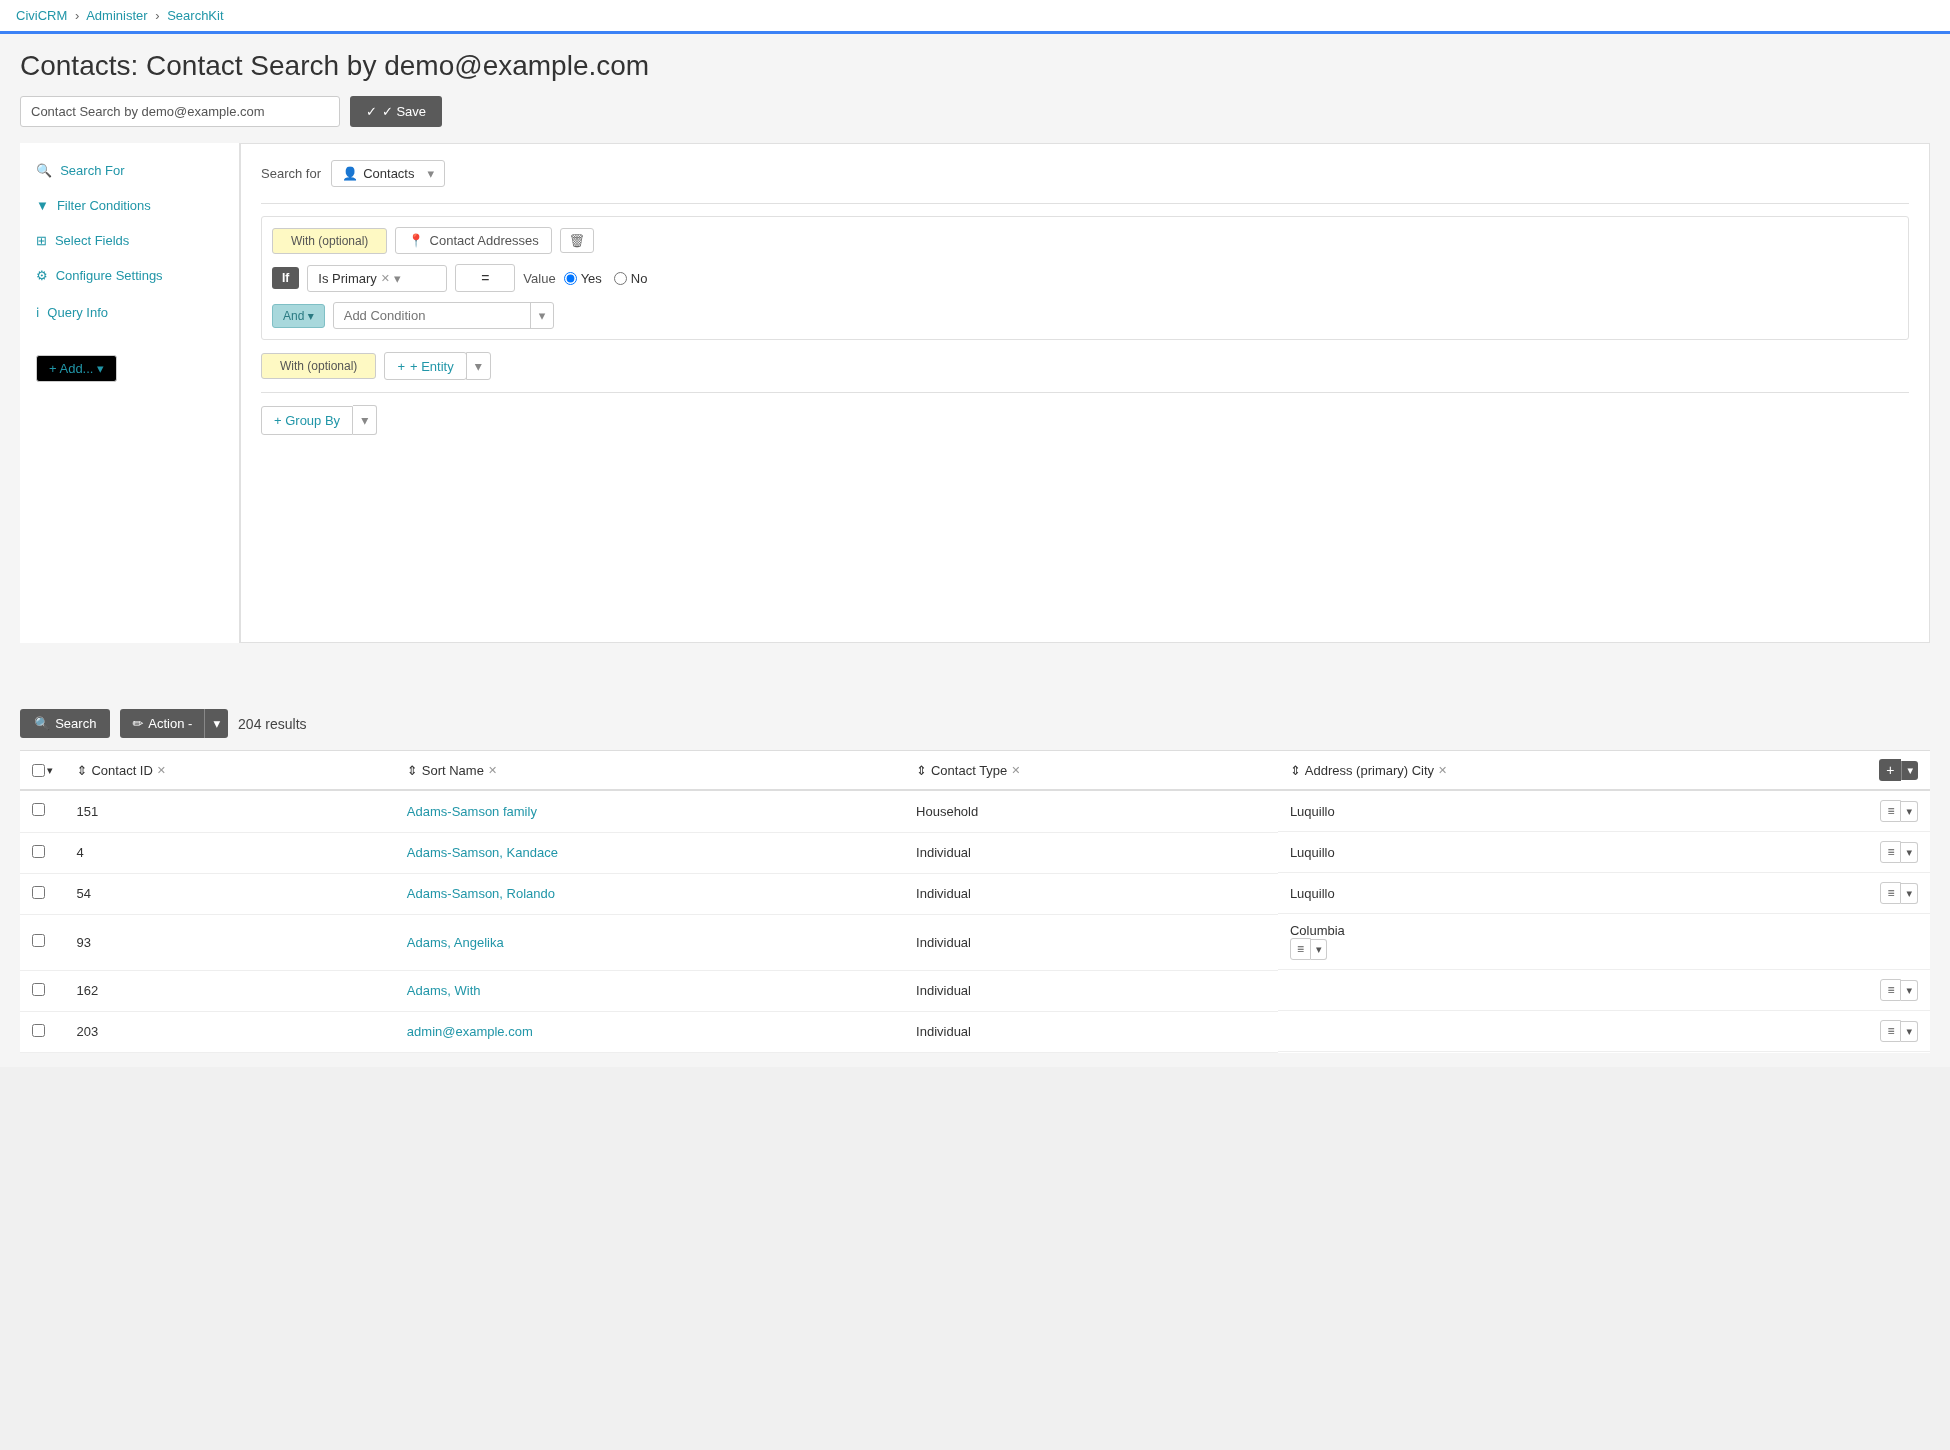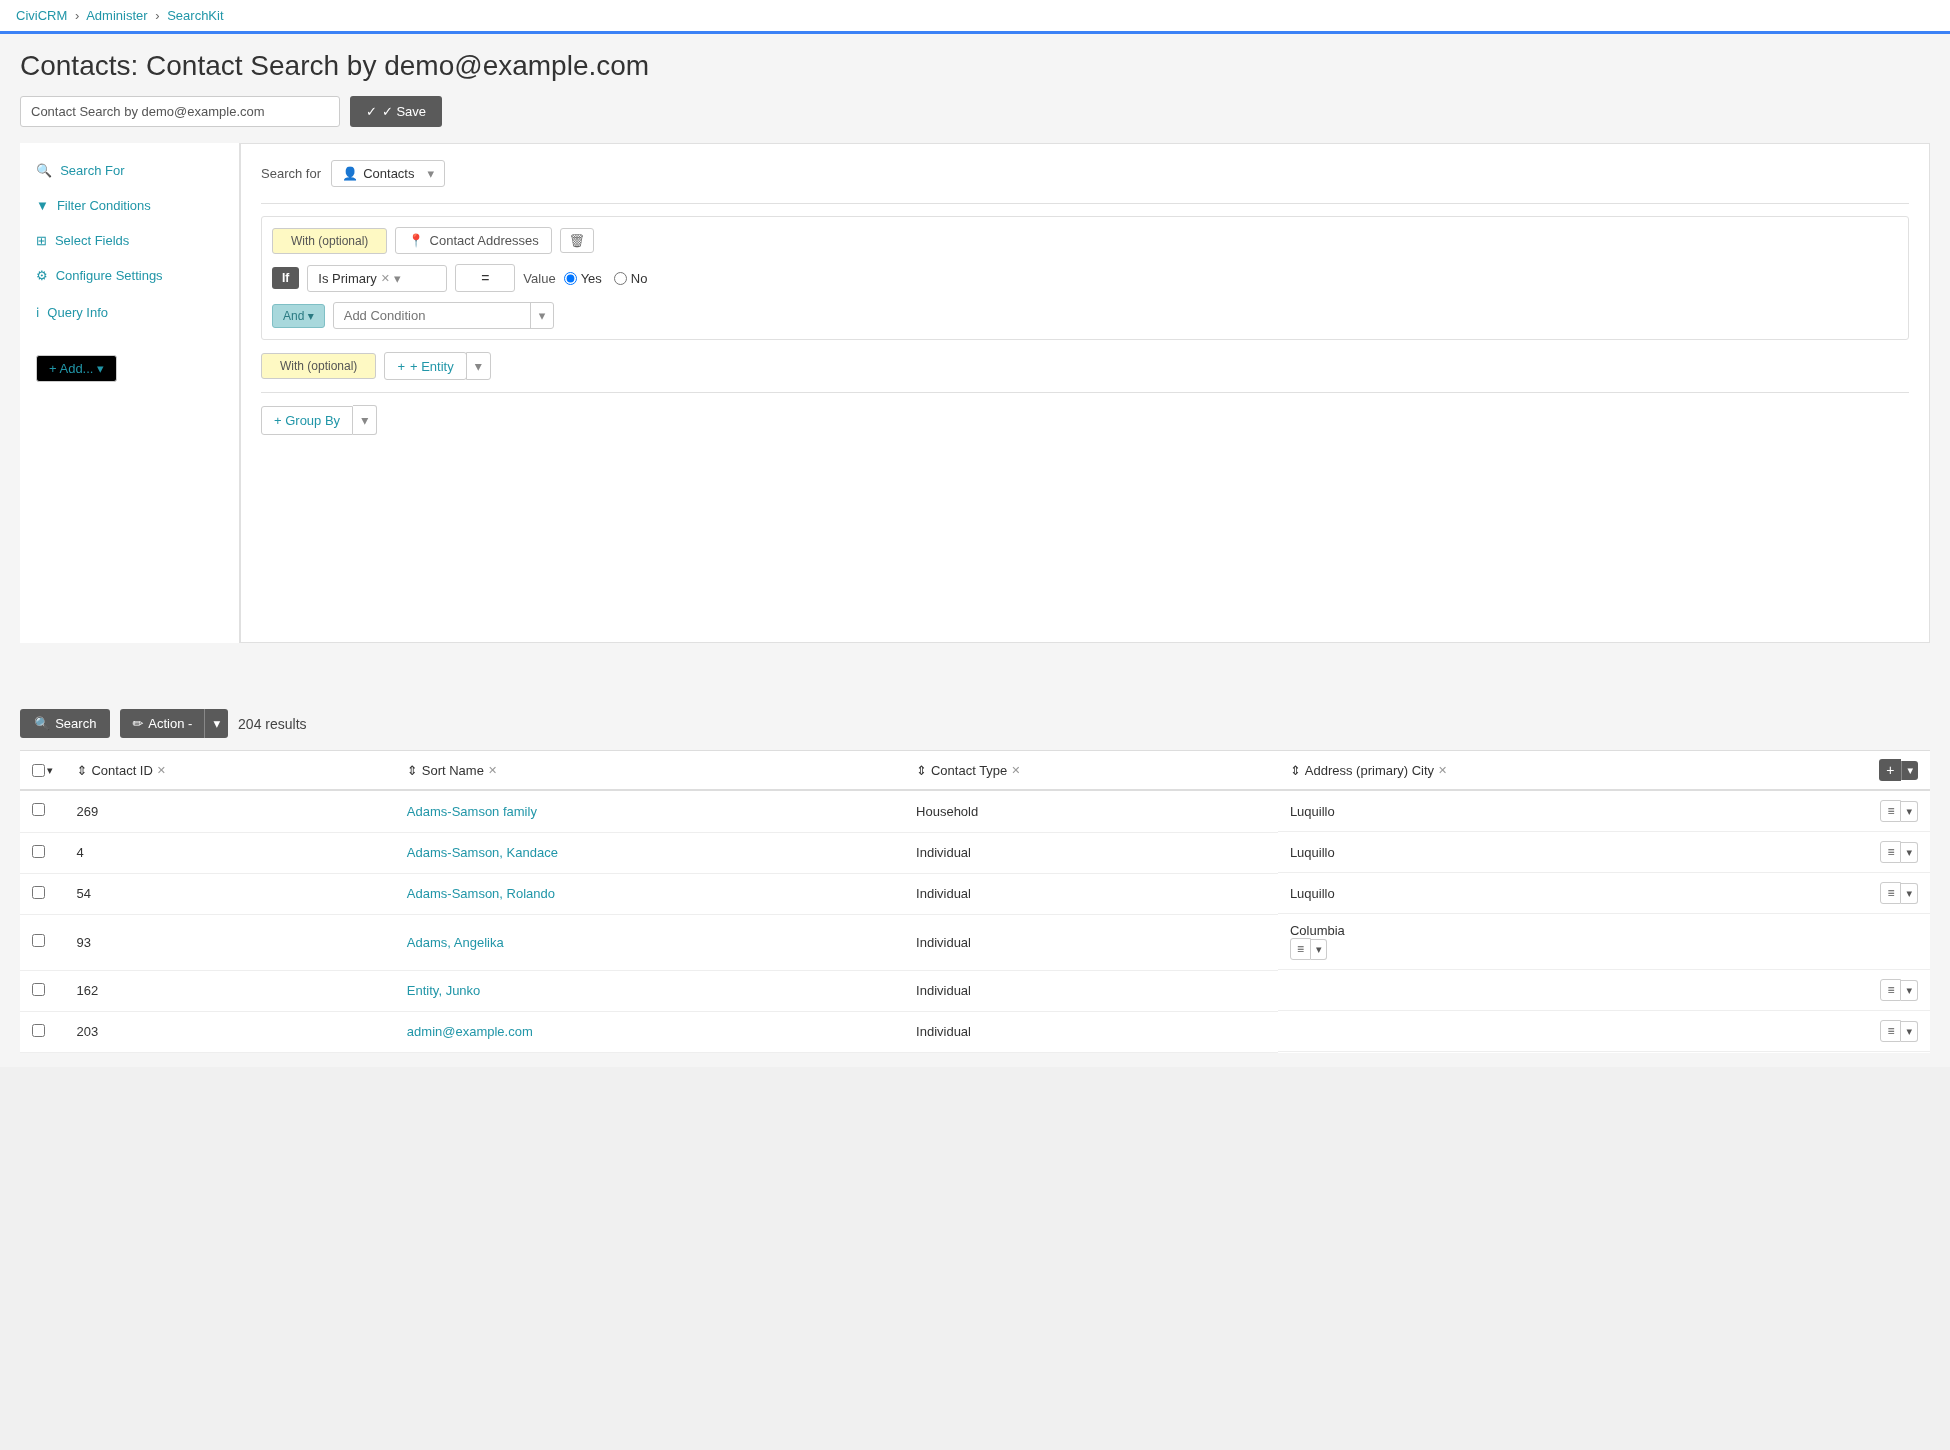--- a/index.html
+++ b/index.html
@@ -300,21 +300,21 @@
             </div>
           </div>
         </th>
       </tr>
     </thead>
     <tbody id="results-tbody">
     <tr>
       <td class="checkbox-col">
         <input type="checkbox" style="">
       </td>
-      <td>269</td>
+      <td>151</td>
       <td><a href="#">Adams-Samson family</a></td>
       <td>Household</td>
       <td style="display:flex; justify-content:space-between; align-items:center;">
         <span>Luquillo</span>
         <div style="display:flex; align-items:center;">
           <button class="row-actions-btn">≡</button>
           <button class="row-actions-caret">▾</button>
         </div>
       </td>
     </tr>
@@ -361,21 +361,21 @@
           <button class="row-actions-btn">≡</button>
           <button class="row-actions-caret">▾</button>
         </div>
       </td>
     </tr>
         <tr>
       <td class="checkbox-col">
         <input type="checkbox" style="">
       </td>
       <td>162</td>
-      <td><a href="#">Entity, Junko</a></td>
+      <td><a href="#">Adams, With</a></td>
       <td>Individual</td>
       <td style="display:flex; justify-content:space-between; align-items:center;">
         <span></span>
         <div style="display:flex; align-items:center;">
           <button class="row-actions-btn">≡</button>
           <button class="row-actions-caret">▾</button>
         </div>
       </td>
     </tr>
         <tr>

